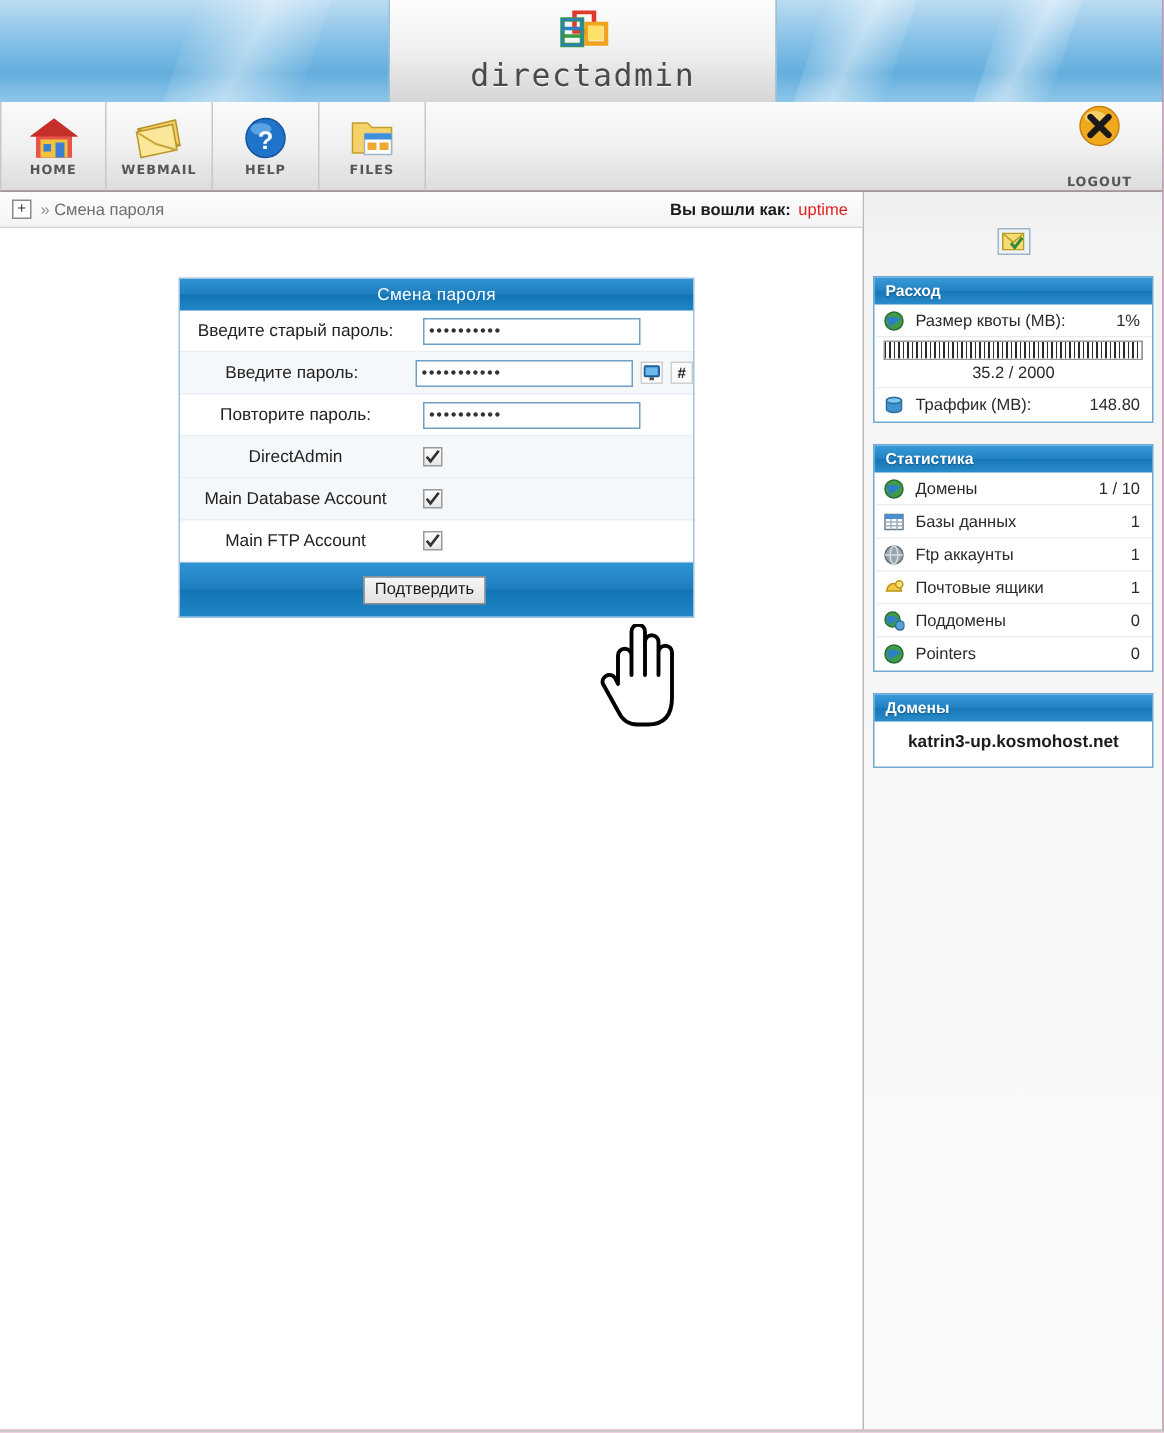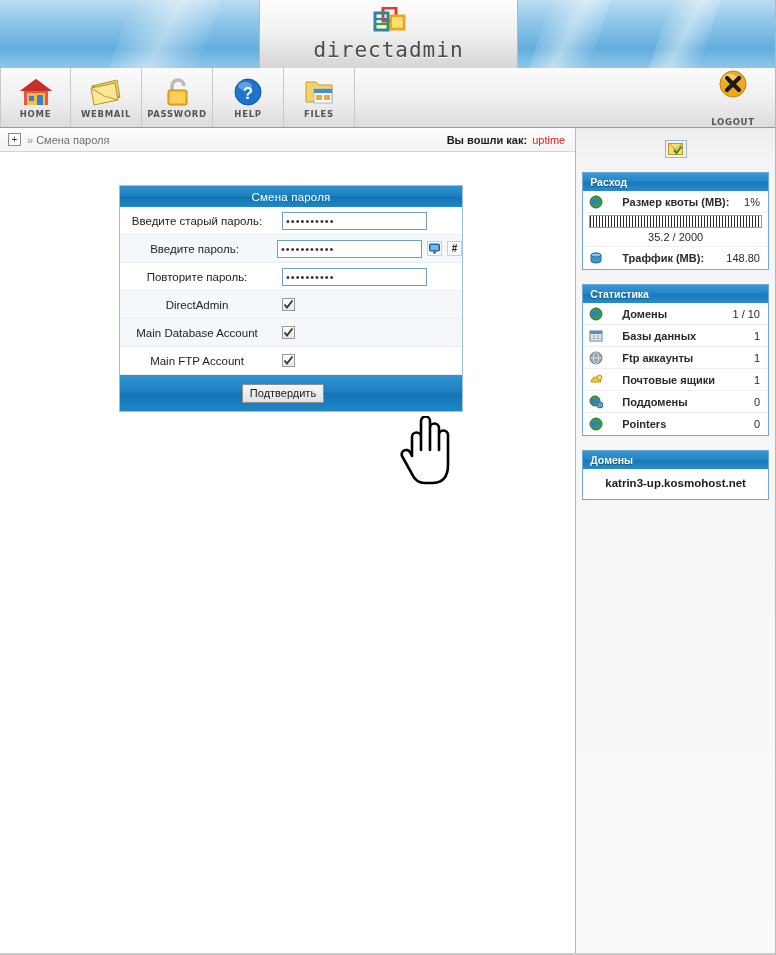--- a/index.html
+++ b/index.html
@@ -79,21 +79,21 @@
     gap: 17px; cursor: pointer;
   }
   .tb-ico { width: 34px; height: 32px; display:block; }
 
   
   #body-wrap { display: flex; align-items: stretch; height: 827px; }
   #main-col { width: 577px; background: #fff; border-right: 1px solid #b9b9b9; }
   #side-col {
     width: 199px;
     background: linear-gradient(180deg,#eeeeee 0%,#f4f4f4 4%,#fafafa 100%);
-    padding: 12px 6px 0 6px;
+    padding: 24px 6px 0 6px;
   }
 
   
   #crumb-bar {
     height: 24px;
     display: flex; align-items: center;
     padding: 0 10px 0 8px;
     background: linear-gradient(180deg,#fcfcfc 0%,#f4f4f4 100%);
     border-bottom: 1px solid #d4d4d4;
   }
@@ -189,21 +189,21 @@
     text-shadow: 0 1px 1px rgba(0,0,0,.35);
   }
   .srow {
     display: flex; align-items: center;
     height: 22px; padding: 0 8px 0 6px;
     border-bottom: 1px solid #eceff1;
     font-size: 11px; color: #2a2a2a;
   }
   .srow:last-child { border-bottom: none; }
   .srow .sico { width: 17px; display: flex; align-items: center; }
-  .srow .sname { margin-left: 16px; font-weight: bold; }
+  .srow .sname { margin-left: 4px; }
   .srow .sval { margin-left: auto; color: #2a2a2a; }
   .bar-row { padding: 2px 6px 1px 6px; }
   .bar-outer {
     height: 13px; border: 1px solid #9a9a9a;
     background: #fff; overflow: hidden;
     display: flex; align-items: stretch;
   }
   .bar-fill {
     background-image: repeating-linear-gradient(90deg,#2c2c2c 0 1px,#ffffff 1px 3px);
     background-color: #fff;
@@ -259,28 +259,20 @@
     <div class="tb-item">
       <svg class="tb-ico" viewBox="0 0 34 32">
         <polygon points="3,10 28,4 31,21 6,27" fill="#f3ce6a" stroke="#b99427" stroke-width="1"></polygon>
         <polygon points="3,10 17,17 31,21" fill="none" stroke="#b99427" stroke-width="1.2"></polygon>
         <polygon points="2,12 26,7 29,24 5,29" fill="#fae79a" stroke="#b99427" stroke-width="1"></polygon>
         <polyline points="2,12 15,20 29,24" fill="none" stroke="#c9a53a" stroke-width="1.3"></polyline>
       </svg>
       <div class="tb-label">WEBMAIL</div>
     </div>
 
-    <div class="tb-item">
-      <svg class="tb-ico" viewBox="0 0 34 32">
-        <path d="M12 15 V10 a6 6 0 0 1 12 0" fill="none" stroke="#b9b9b9" stroke-width="3.4"></path>
-        <rect x="8" y="14" width="19" height="15" rx="2" fill="#f3b42a" stroke="#c28a14" stroke-width="1"></rect>
-        <rect x="10" y="16" width="15" height="11" rx="1.5" fill="#fbd055"></rect>
-      </svg>
-      <div class="tb-label">PASSWORD</div>
-    </div>
 
     <div class="tb-item">
       <svg class="tb-ico" viewBox="0 0 34 32">
         <circle cx="17" cy="16" r="13" fill="#1f73c8"></circle>
         <circle cx="17" cy="16" r="13" fill="none" stroke="#14559a" stroke-width="1"></circle>
         <ellipse cx="14" cy="10" rx="7" ry="4" fill="#6fb2ec" opacity=".75"></ellipse>
         <text x="17" y="23" font-size="17" font-weight="bold" fill="#ffffff" text-anchor="middle" font-family="Liberation Sans, sans-serif">?</text>
       </svg>
       <div class="tb-label">HELP</div>
     </div>

